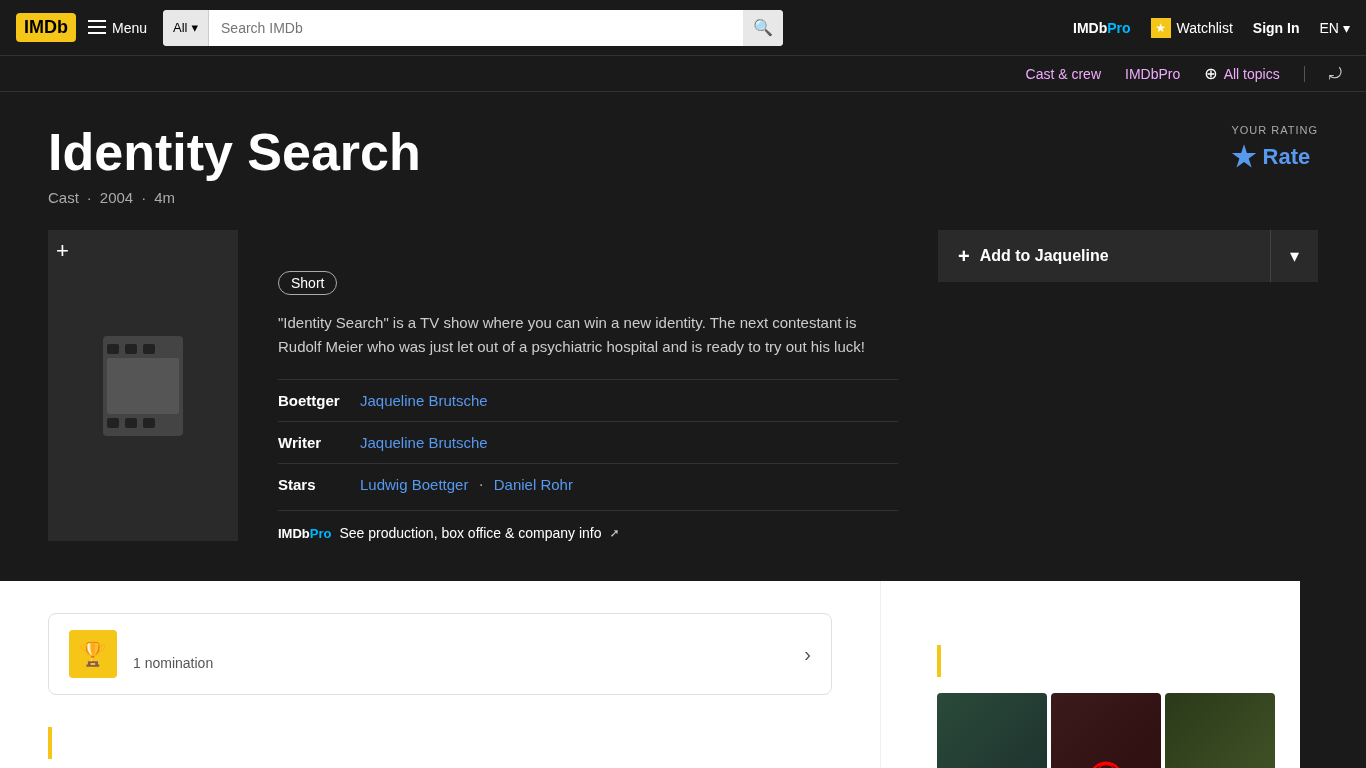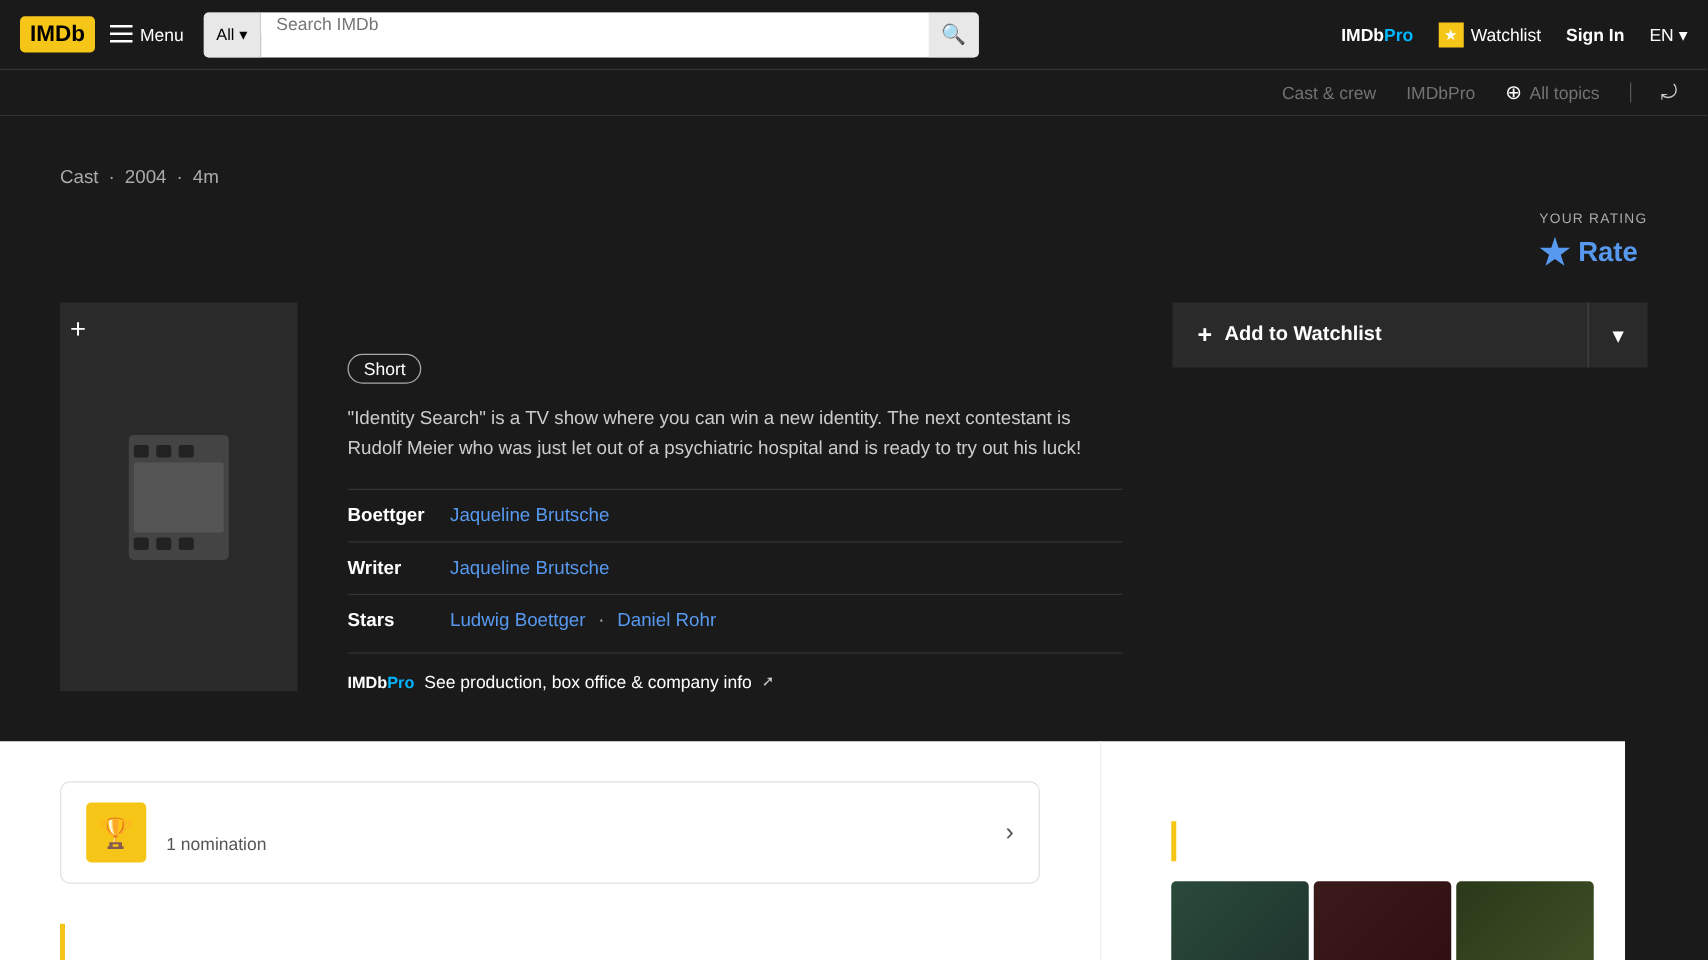--- a/index.html
+++ b/index.html
@@ -31,21 +31,21 @@
       color: #fff;
       cursor: pointer;
       margin-right: 16px;
       font-size: 14px;
     }
     .menu-icon-lines { display: flex; flex-direction: column; gap: 4px; }
     .menu-icon-lines span { display: block; width: 18px; height: 2px; background: #fff; }
 
     .search-container {
       display: flex;
-      align-items: flex-start;
+      align-items: center;
       flex: 1;
       max-width: 620px;
       background: #fff;
       border-radius: 4px;
       overflow: hidden;
     }
     .search-dropdown {
       background: #e8e8e8;
       color: #000;
       border: none;
@@ -129,21 +129,21 @@
     .secondary-nav {
       background: #1a1a1a;
       display: flex;
       justify-content: flex-end;
       align-items: center;
       padding: 8px 24px;
       gap: 24px;
       border-bottom: 1px solid #333;
     }
     .secondary-nav a {
-      color: #737373;
+      color: #f0abfc;
       text-decoration: none;
       font-size: 14px;
       cursor: pointer;
     }
     .share-icon {
       color: #ccc;
       font-size: 16px;
       cursor: pointer;
     }
     .divider-v {
@@ -175,21 +175,20 @@
       gap: 8px;
       color: #aaa;
       font-size: 15px;
       margin-top: 8px;
     }
     .title-meta .dot { color: #aaa; }
 
     .rating-section {
       text-align: center;
       color: #aaa;
-      margin-top: 44px;
     }
     .your-rating-label {
       font-size: 11px;
       letter-spacing: 1px;
       text-transform: uppercase;
       color: #aaa;
       margin-bottom: 4px;
     }
     .rate-btn {
       display: flex;
@@ -527,20 +526,21 @@
     <a>All topics</a>
   </div>
   <div class="divider-v"></div>
   <span class="share-icon">⤾</span>
 </div>
 
 <div class="main-dark">
 
   <div class="title-row">
     <div class="title-section">
+      <h1>Identity Search</h1>
       <div class="title-meta">
         <span>Cast</span>
         <span class="dot">·</span>
         <span>2004</span>
         <span class="dot">·</span>
         <span>4m</span>
       </div>
     </div>
 
     <div class="rating-section">
@@ -605,21 +605,21 @@
         </div>
         <a class="see-production">See production, box office &amp; company info</a>
         <span class="external-icon">➚</span>
       </div>
     </div>
 
     <div style="display:flex; flex-direction:column; justify-content:flex-start;">
       <div class="watchlist-panel">
         <button class="add-watchlist-btn">
           <span class="plus">+</span>
-          <span>Add to Watchlist</span>
+          <span>Add to Jaqueline</span>
         </button>
         <button class="watchlist-dropdown-btn">
           <span>▾</span>
         </button>
       </div>
     </div>
 
   </div>
 </div>
 

